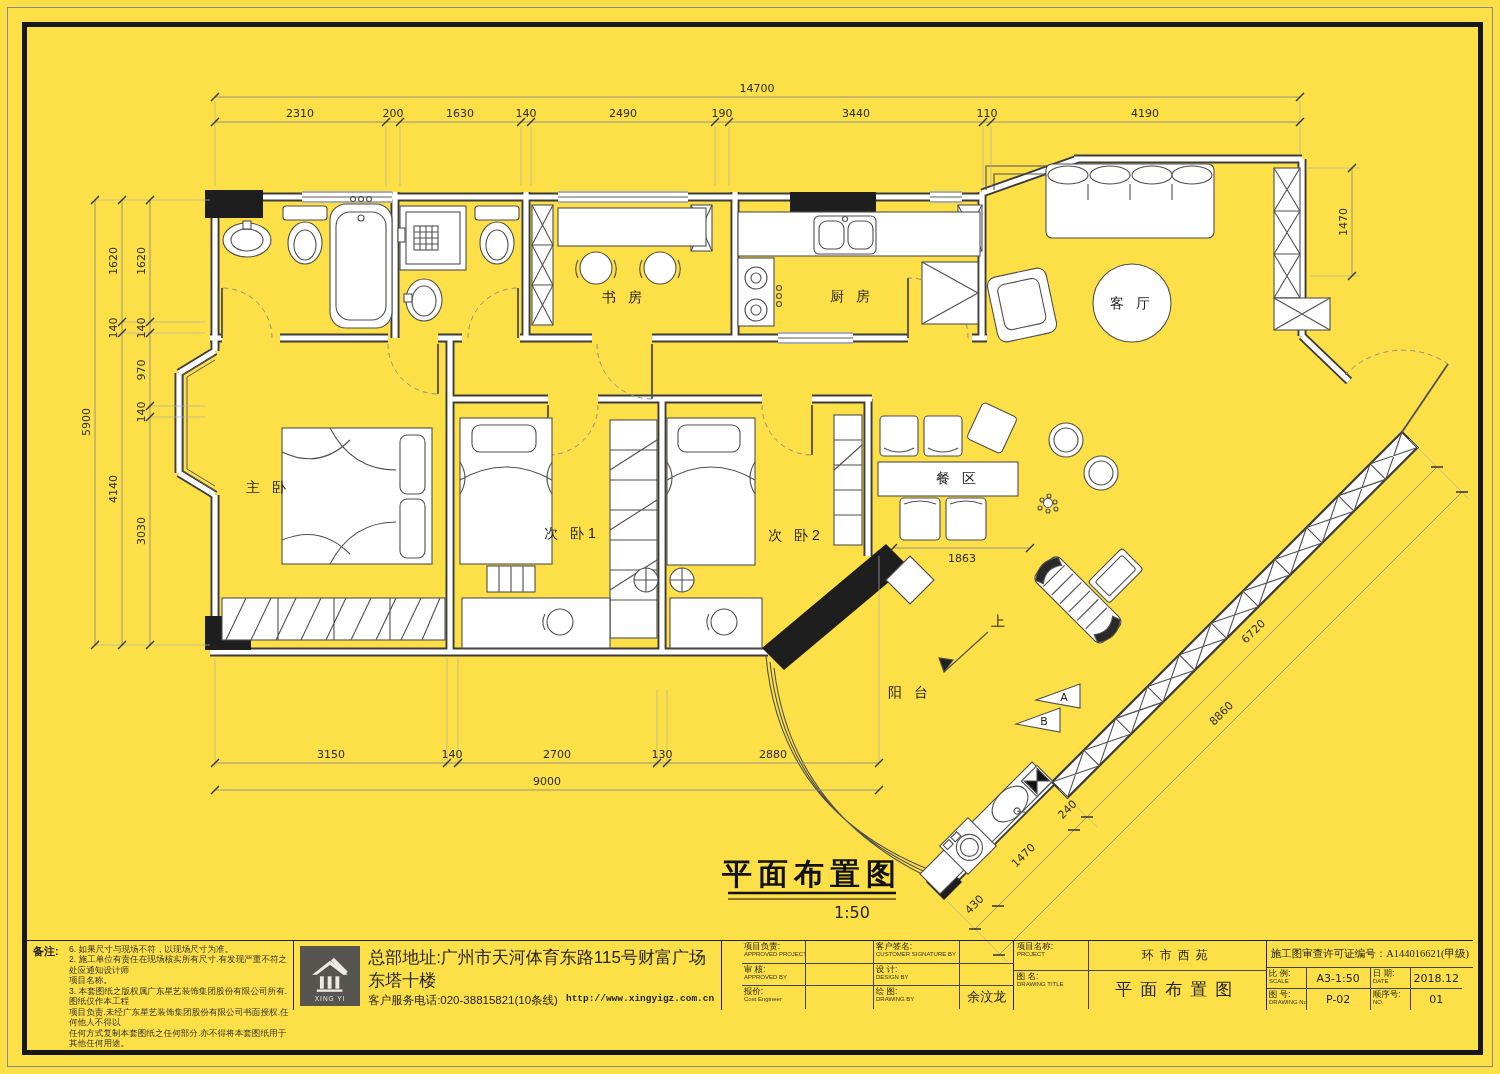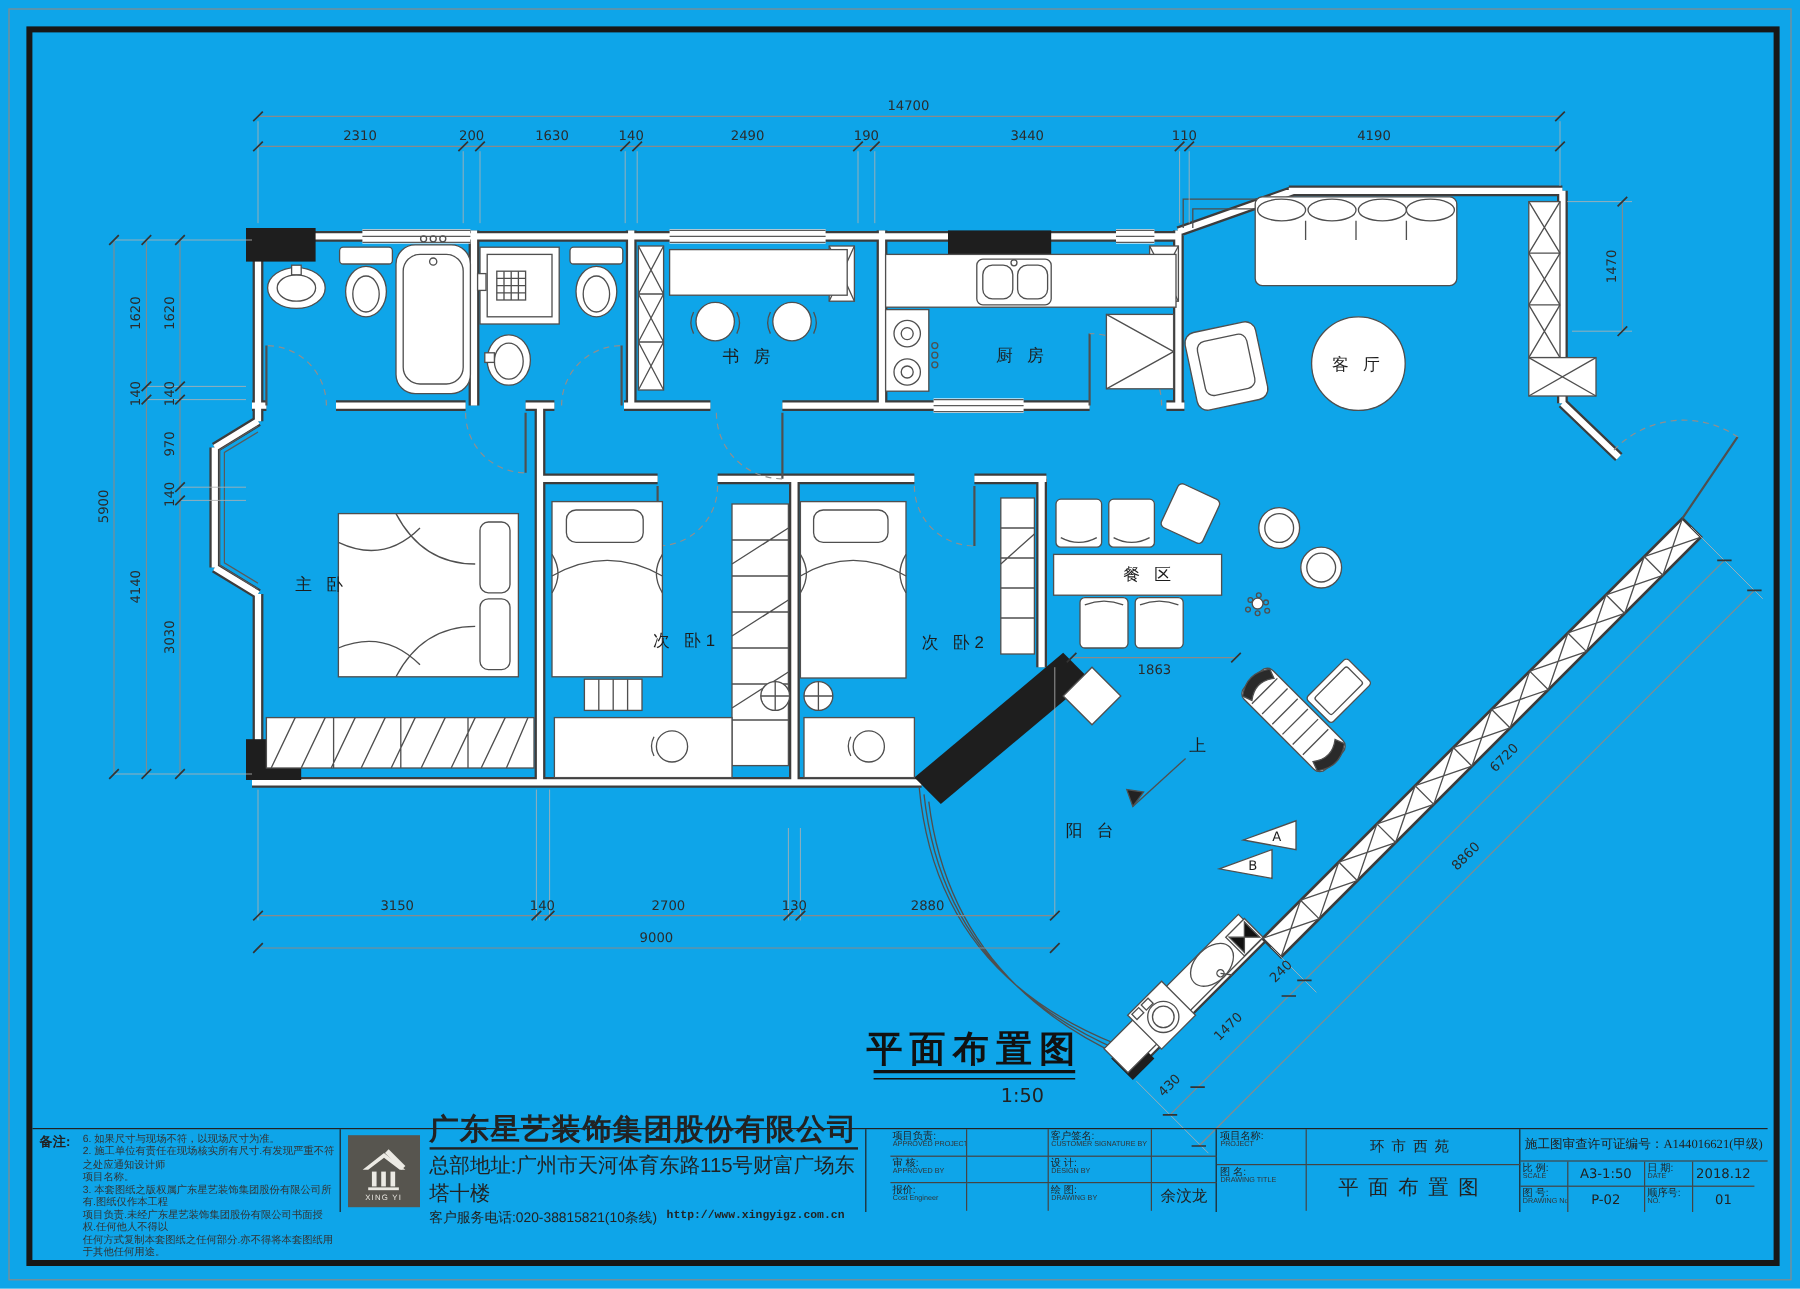--- a/index.html
+++ b/index.html
@@ -1,16 +1,16 @@
 <!DOCTYPE html>
 <html><head>
 <meta charset="utf-8">
 <style>
   html,body{margin:0;padding:0;background:#f4f4f2;}
-  .sheet{position:relative;width:1500px;height:1074px;background:#0ea5e9;font-family:"Liberation Sans",sans-serif;overflow:hidden;}
+  .sheet{position:relative;width:1500px;height:1074px;background:#fde047;font-family:"Liberation Sans",sans-serif;overflow:hidden;}
   .border-thin{position:absolute;left:7px;top:7px;width:1484px;height:1058px;border:1px solid #8a8a8a;}
   .border-thick{position:absolute;left:22px;top:22px;width:1451px;height:1023px;border:5px solid #171717;}
   svg{position:absolute;left:0;top:0;}
   .wb{stroke:#3c3c3c;stroke-width:9;fill:none;}
   .ww{stroke:#ffffff;stroke-width:5.2;fill:none;}
   .th{stroke:#4f4f4f;stroke-width:1.1;fill:none;}
   .th2{stroke:#4f4f4f;stroke-width:1.8;fill:none;}
   .thw{stroke:#4f4f4f;stroke-width:1.1;fill:#ffffff;}
   .blk{fill:#1e1e1e;stroke:none;}
   .dim{stroke:#8a8a8a;stroke-width:0.9;fill:none;}
@@ -444,21 +444,20 @@
           <polygon points="8,26 31,8 54,26 48,26 31,13 14,26" fill="#eceae4"></polygon>
           <polygon points="36,4 54,22 50,26 32,8" fill="#eceae4"></polygon>
           <rect x="18" y="28" width="5" height="16" fill="#eceae4"></rect>
           <rect x="28" y="28" width="5" height="16" fill="#eceae4"></rect>
           <rect x="38" y="28" width="5" height="16" fill="#eceae4"></rect>
           <rect x="14" y="45" width="33" height="3" fill="#eceae4"></rect>
         </svg>
         <div class="lg-tx">XING YI</div>
       </div>
       <div class="co-txt">
-        <div class="co-name">广东星艺装饰集团股份有限公司</div>
         <div class="co-addr">总部地址:广州市天河体育东路115号财富广场东塔十楼</div>
         <div class="co-row">
           <span>客户服务电话:020-38815821(10条线)</span>
           <span class="co-web">http://www.xingyigz.com.cn</span>
         </div>
       </div>
     </div>
 
     <div class="gridA">
       <div>

